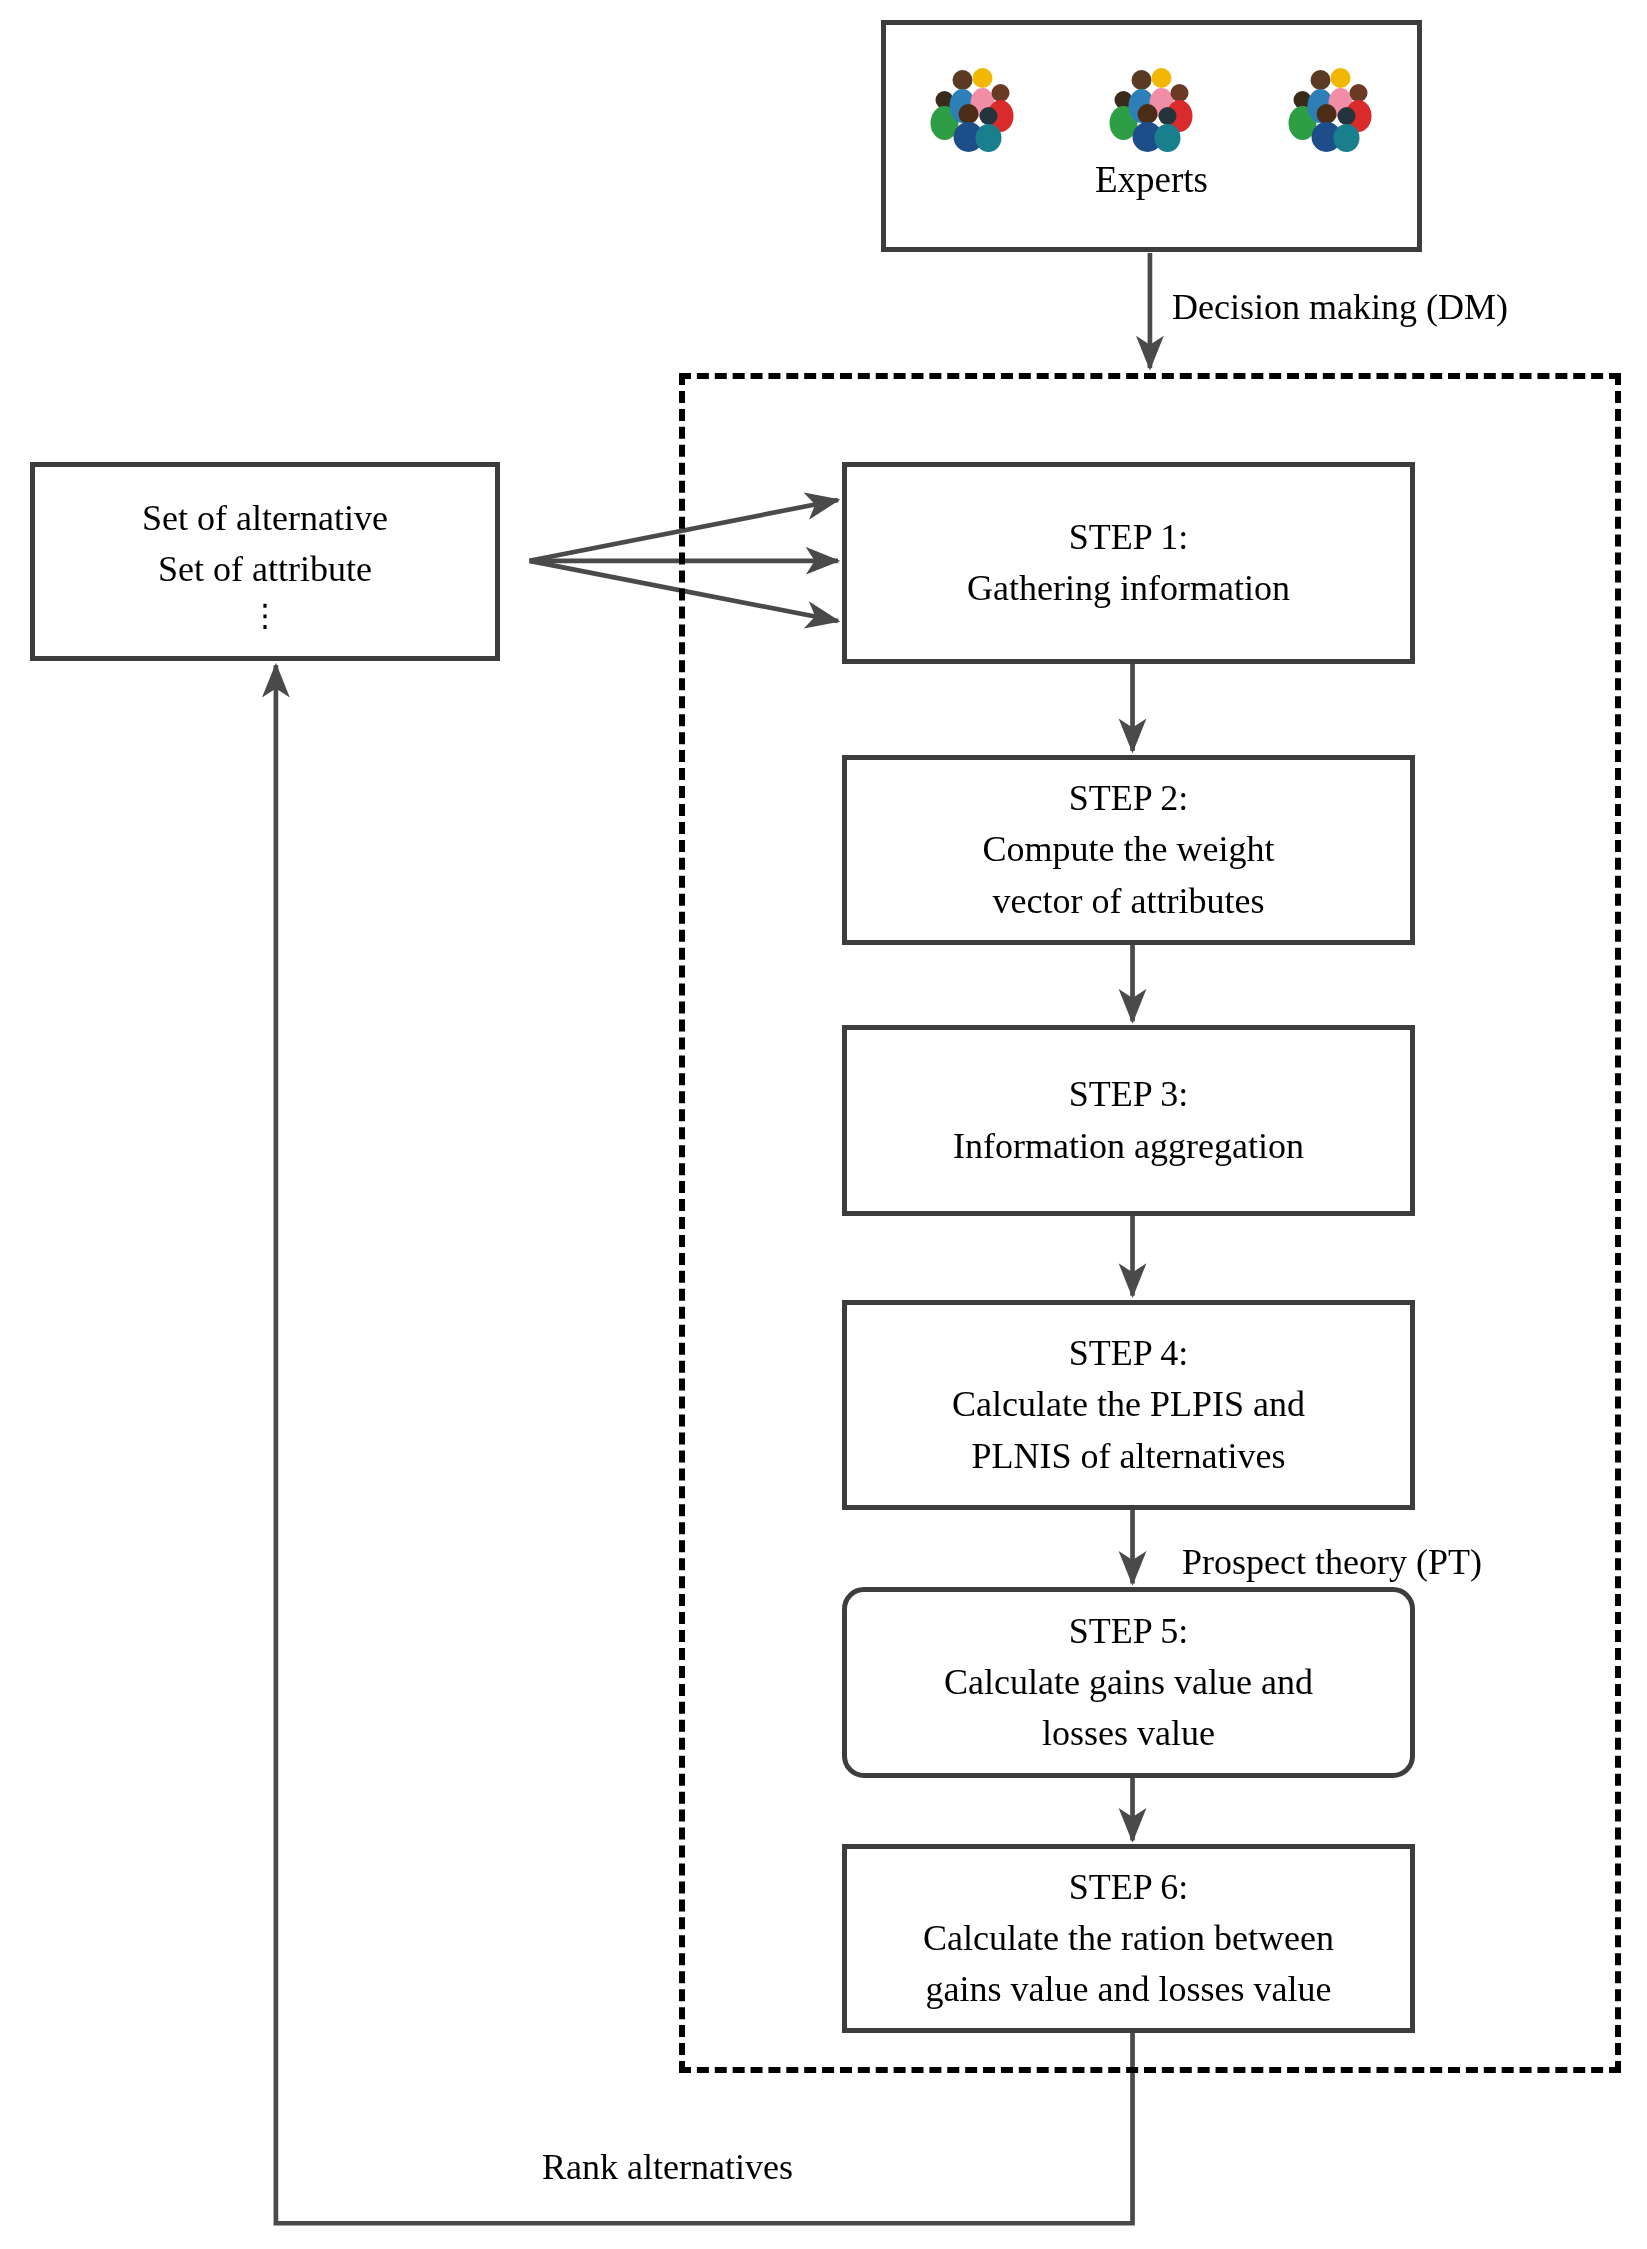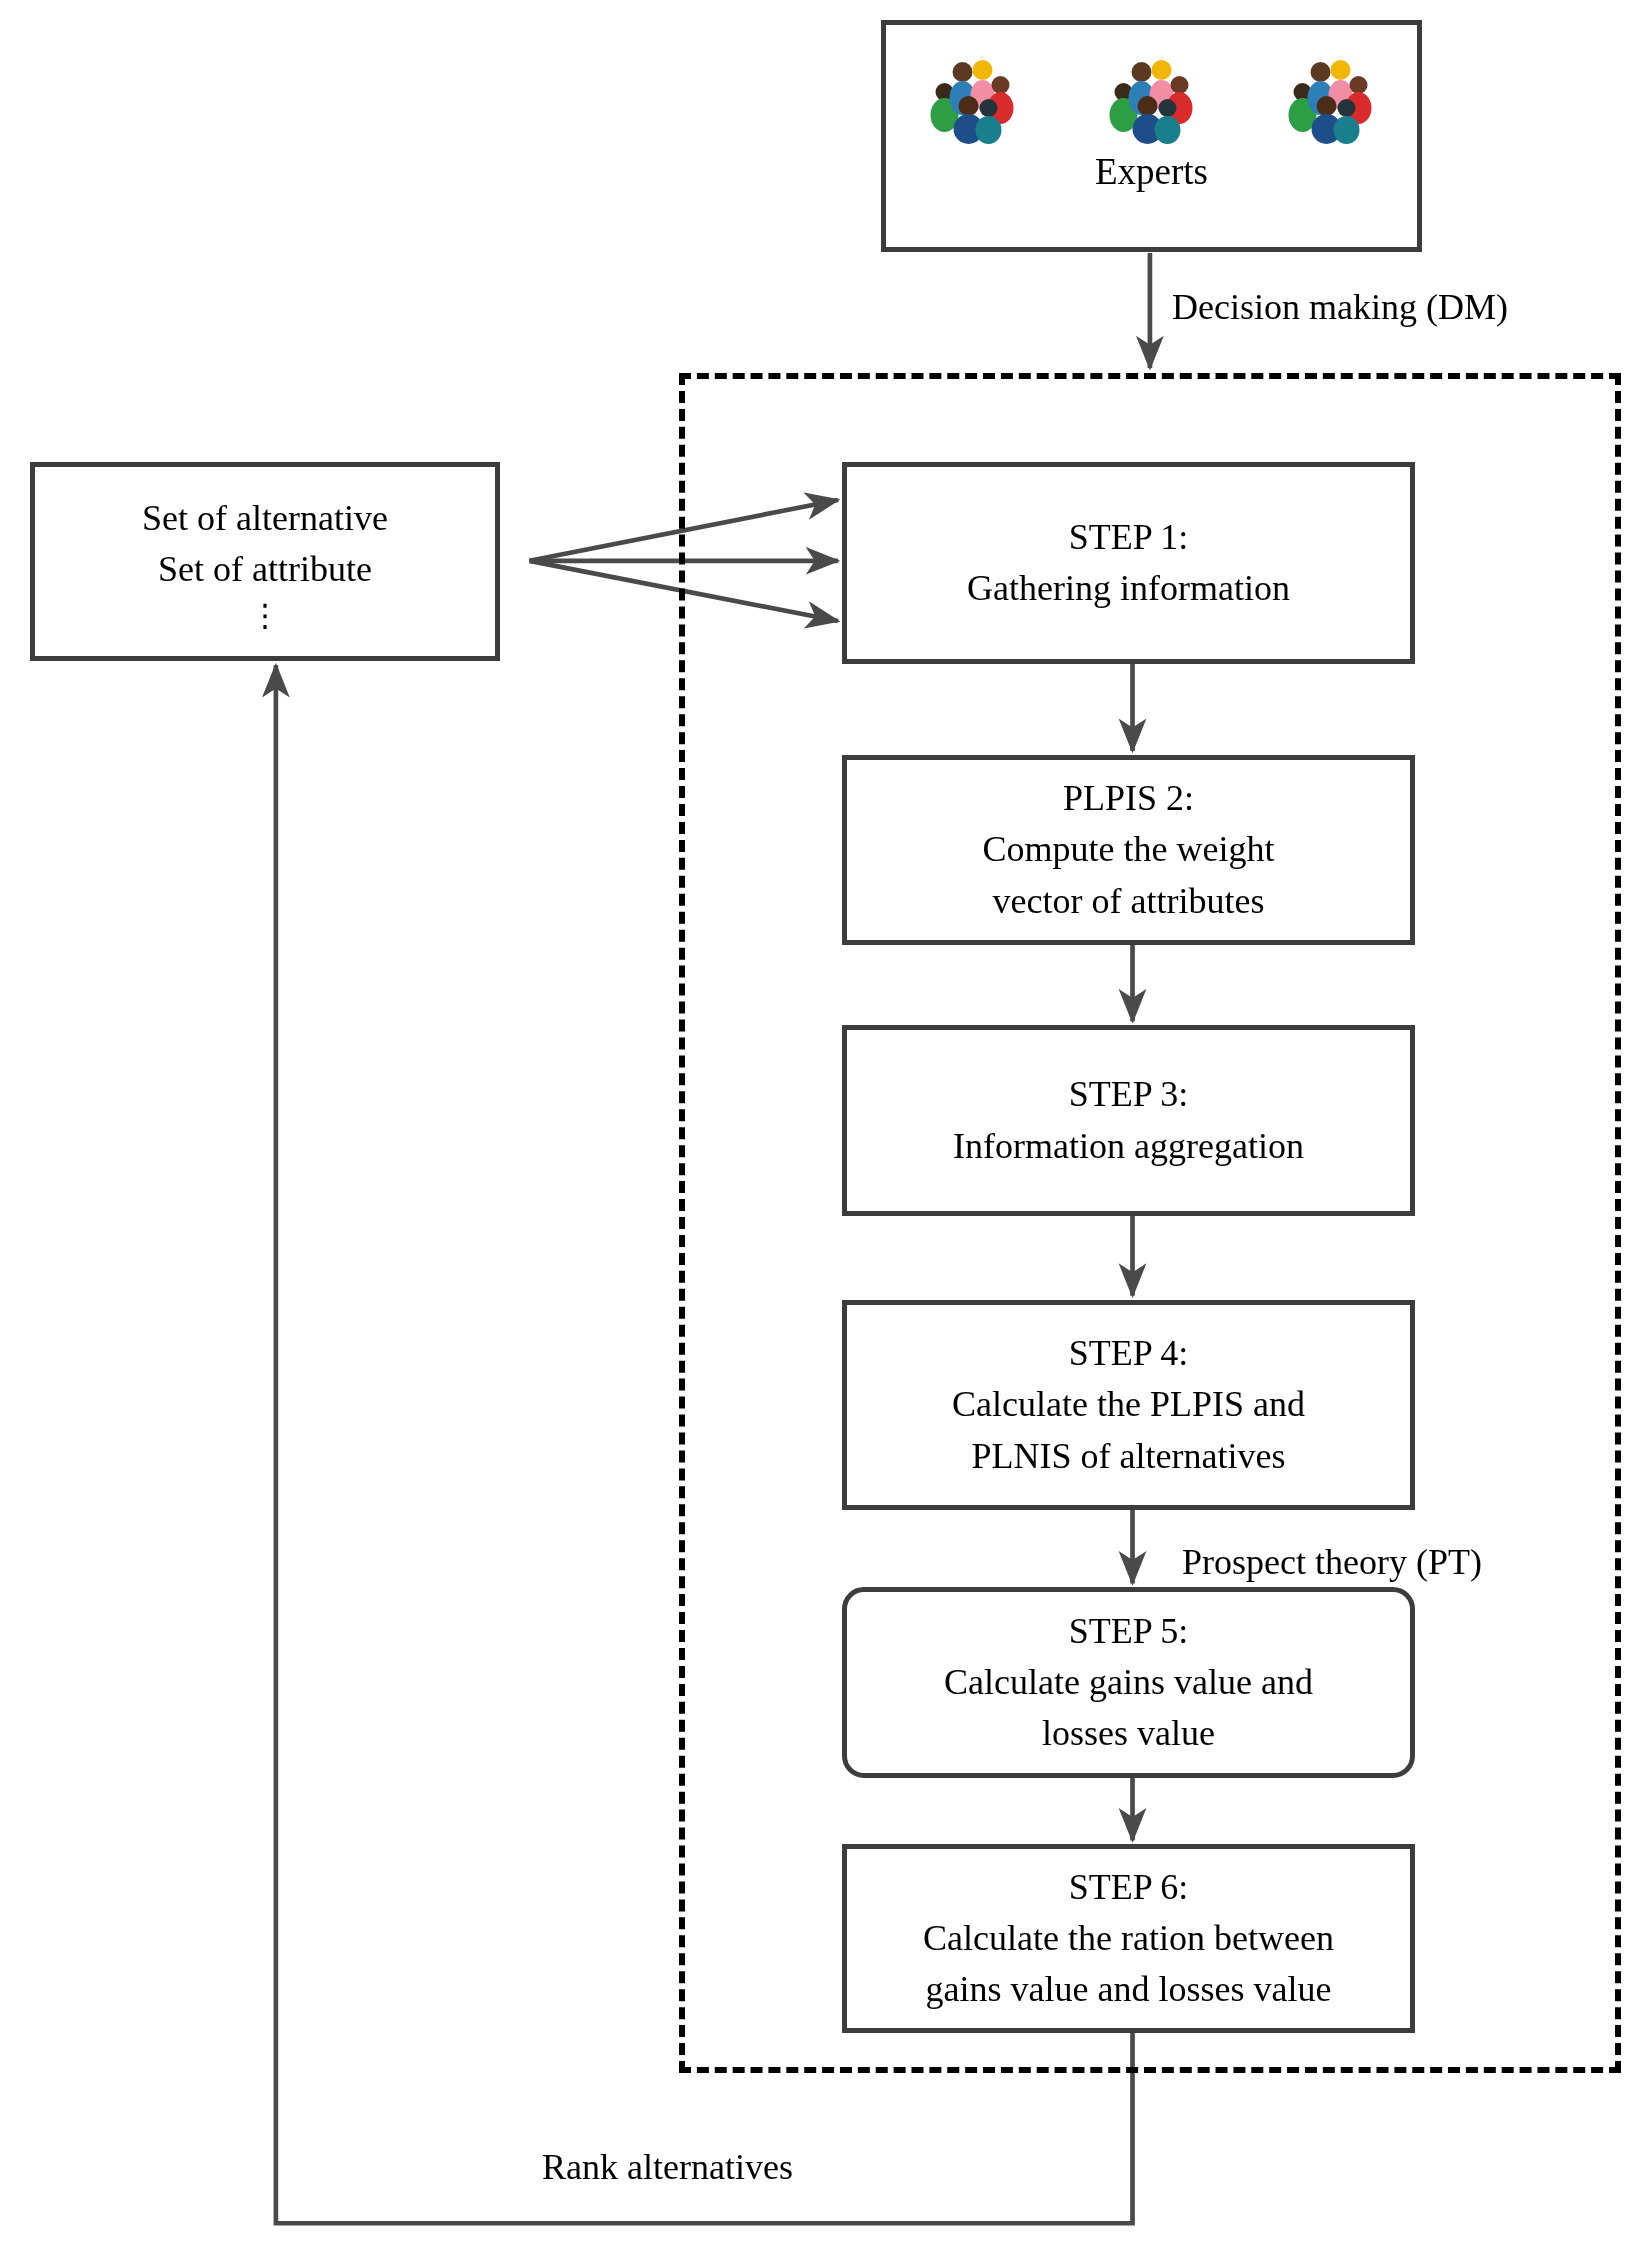--- a/index.html
+++ b/index.html
@@ -32,21 +32,21 @@
 
   
   .box{
     position:absolute;background:#fff;border:5.4px solid var(--box-border);
     display:flex;flex-direction:column;align-items:center;justify-content:center;
     text-align:center;z-index:2;
   }
   .box-text{font-size:36px;line-height:1.42;white-space:pre-line;}
 
   
-  .experts-box{left:881px;top:20px;width:541px;height:232px;justify-content:flex-start;padding-top:20px;}
+  .experts-box{left:881px;top:20px;width:541px;height:232px;justify-content:flex-start;padding-top:28px;}
   .experts-icons{display:flex;flex-direction:row;justify-content:space-between;width:100%;padding:0 33px;}
   .people-icon{width:107px;height:100px;}
   .experts-label{font-size:37px;margin-top:5.4px;}
 
   
   .input-box{left:30px;top:462px;width:470px;height:199px;}
   .input-ellipsis{font-size:31px;line-height:0.9;margin-top:6.7px;}
 
   
   .step-box{left:842px;width:573px;padding:12px 12px;}
@@ -135,21 +135,21 @@
 Set of attribute</div>
     <div class="input-ellipsis">⋮</div>
   </div>
 
   <div class="box step-box step1">
     <div class="box-text">STEP 1:</div>
     <div class="box-text">Gathering information</div>
   </div>
 
   <div class="box step-box step2">
-    <div class="box-text">PLPIS 2:</div>
+    <div class="box-text">STEP 2:</div>
     <div class="box-text">Compute the weight
 vector of attributes</div>
   </div>
 
   <div class="box step-box step3">
     <div class="box-text">STEP 3:</div>
     <div class="box-text">Information aggregation</div>
   </div>
 
   <div class="box step-box step4">

